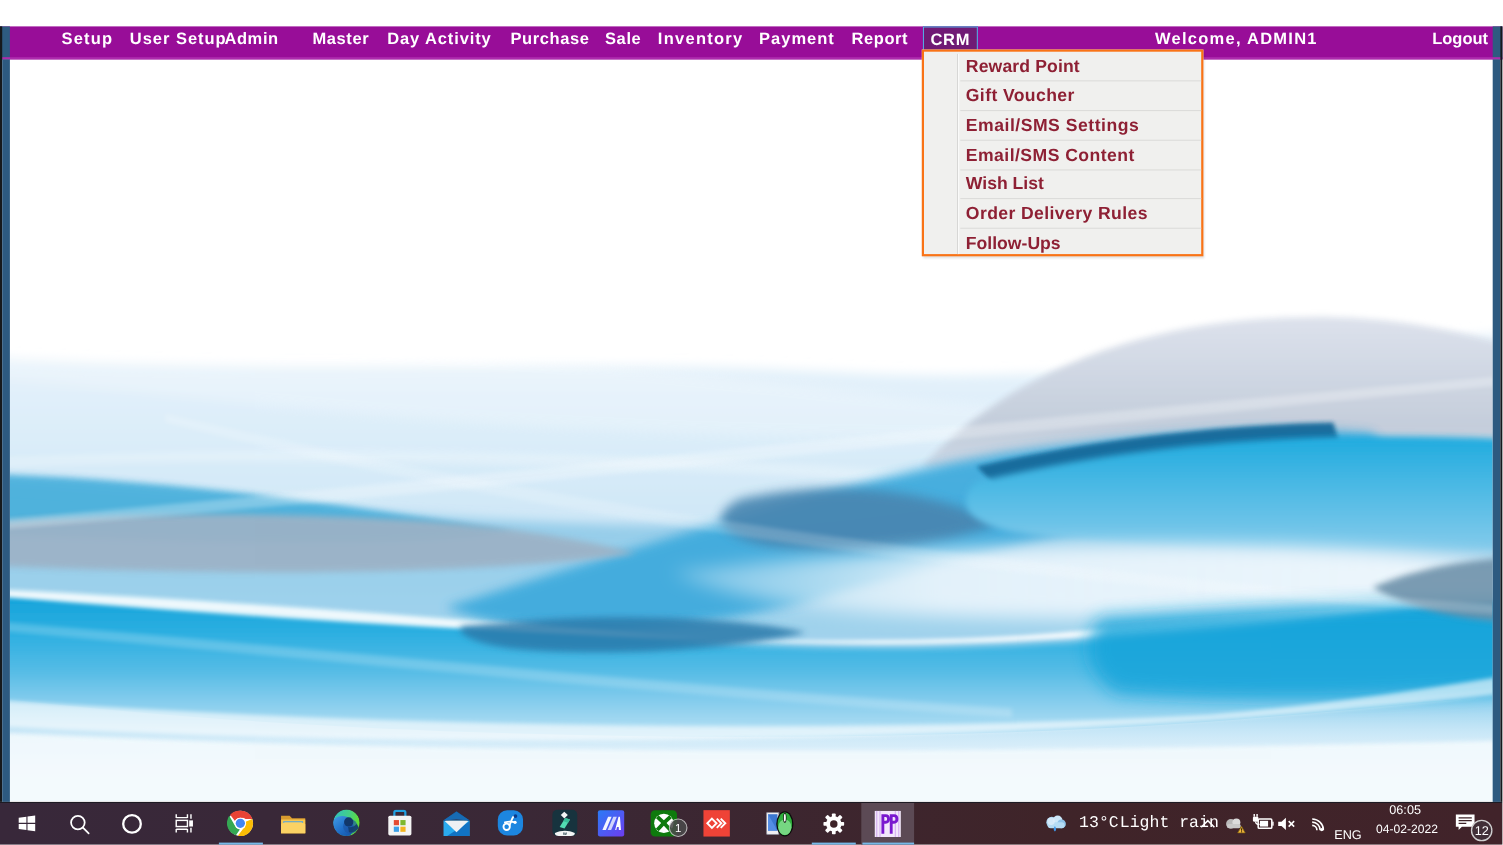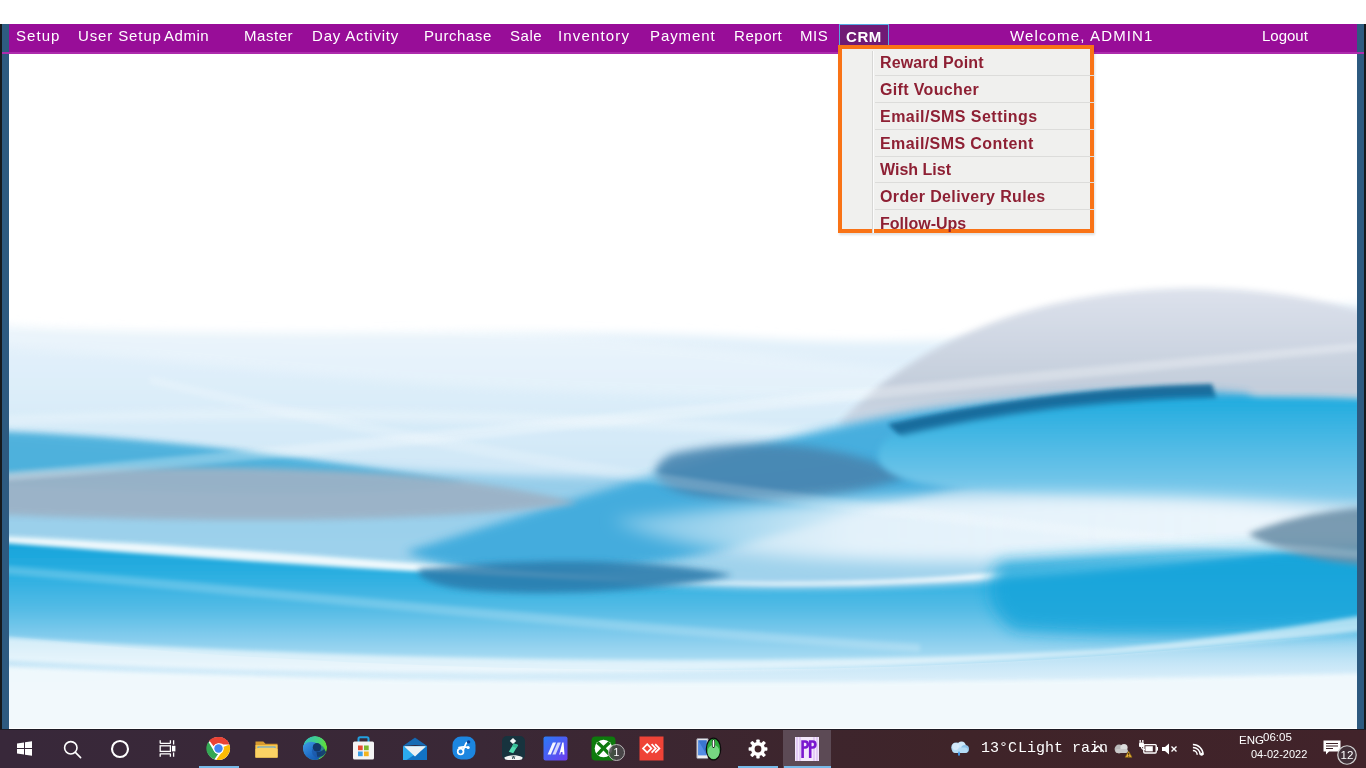--- a/index.html
+++ b/index.html
@@ -8,34 +8,34 @@
   #stage{position:relative;width:1366px;height:768px;background:#fff;}
 
   
   #titlebar{left:0;top:0;width:1366px;height:24px;background:#fff;border-left:1px solid #111;}
   #title-text{left:30px;top:4px;font-size:12.5px;letter-spacing:.72px;color:#000;}
 
   
   #menubar{left:0;top:24px;width:1366px;height:30px;background:#980d98;border-bottom:0;}
   #menubar .botline{position:absolute;left:0;top:28px;width:1366px;height:1.5px;background:#ad2cad;}
   #menubar .edge{position:absolute;top:0;height:30px;width:9px;background:#2e5b80;}
-  .mi{position:absolute;top:3px;color:#fff;font-size:15px;font-weight:400;letter-spacing:.55px;white-space:nowrap;}
+  .mi{position:absolute;top:3px;color:#fff;font-size:15px;font-weight:700;letter-spacing:.55px;white-space:nowrap;margin-left:40px;}
   #crmbox{position:absolute;left:839px;top:0px;width:48px;height:21px;background:#701a75;border:1px solid #55a9e2;}
   #crmbox span{position:absolute;left:6px;top:3px;color:#fff;font-size:15px;font-weight:700;letter-spacing:.55px;}
 
   
   #bl{left:0;top:24px;width:2px;height:705px;background:#16191c;}
   #bl2{left:2px;top:54px;width:7px;height:675px;background:#2d5a80;}
   #br{left:1357px;top:54px;width:7px;height:675px;background:#2d5a80;}
   #br2{left:1364px;top:24px;width:2px;height:705px;background:#16191c;}
   #bb{left:0;top:729px;width:1366px;height:1px;background:#1d1b24;}
 
   
   #dropdown{left:838px;top:45px;width:256px;height:188px;background:#f0f0ee;
-     border:4px solid #f97316;box-sizing:border-box;box-shadow:1px 2px 2px rgba(0,0,0,.12);}
+     border:2px solid #f97316;box-sizing:border-box;box-shadow:1px 2px 2px rgba(0,0,0,.12);}
   #dropdown .gutter{position:absolute;left:30px;top:2px;width:1px;height:182px;background:#d7d7d5;}
   #dropdown .gutter2{position:absolute;left:31px;top:2px;width:1px;height:182px;background:#fbfbfb;}
   .dd-item{position:absolute;left:38px;color:#8e2034;font-size:16px;font-weight:700;letter-spacing:.5px;white-space:nowrap;}
   .dd-sep{position:absolute;left:33px;width:219px;height:1px;background:#dcdcda;}
 
   
   #taskbar{left:0;top:730px;width:1366px;height:38px;
     background:linear-gradient(90deg,#38283a 0%,#3a2836 35%,#3f2429 70%,#41232a 100%);}
   .tb{position:absolute;top:0;}
   .runline{position:absolute;top:36px;height:2px;background:#76b9e8;}
@@ -417,18 +417,18 @@
       <path d="M1.5,1.5 H18.5 V12.5 H7 L4,15.5 V12.5 H1.5 Z" fill="#fff"></path>
       <path d="M4,4.5 H16 M4,7 H16 M4,9.5 H11" stroke="#3e2328" stroke-width="1.2"></path>
     </svg>
     <svg class="tb" style="left:1336px;top:14px" width="22" height="22" viewBox="0 0 20 20">
       <circle cx="10" cy="10" r="8.4" fill="#413038" stroke="#cfcfcf" stroke-width="1.1"></circle>
       <text x="10" y="13.8" text-anchor="middle" font-size="10.5" fill="#fff" font-family="Liberation Sans">12</text>
     </svg>
 
     <div class="traytext" style="left:981px;top:10px;">13°C</div>
     <div class="traytext" style="left:1018px;top:10px;">Light rain</div>
-    <div class="traysmall" style="left:1213px;top:4px;font-size:11.5px;margin-left:26px;">ENG</div>
+    <div class="traysmall" style="left:1213px;top:24px;font-size:11.5px;">ENG</div>
     <div class="traysmall" style="left:1263px;top:1px;font-size:11.5px;">06:05</div>
     <div class="traysmall" style="left:1251px;top:18px;font-size:11px;">04-02-2022</div>
   </div>
 
 </div>
 
 </body></html>

